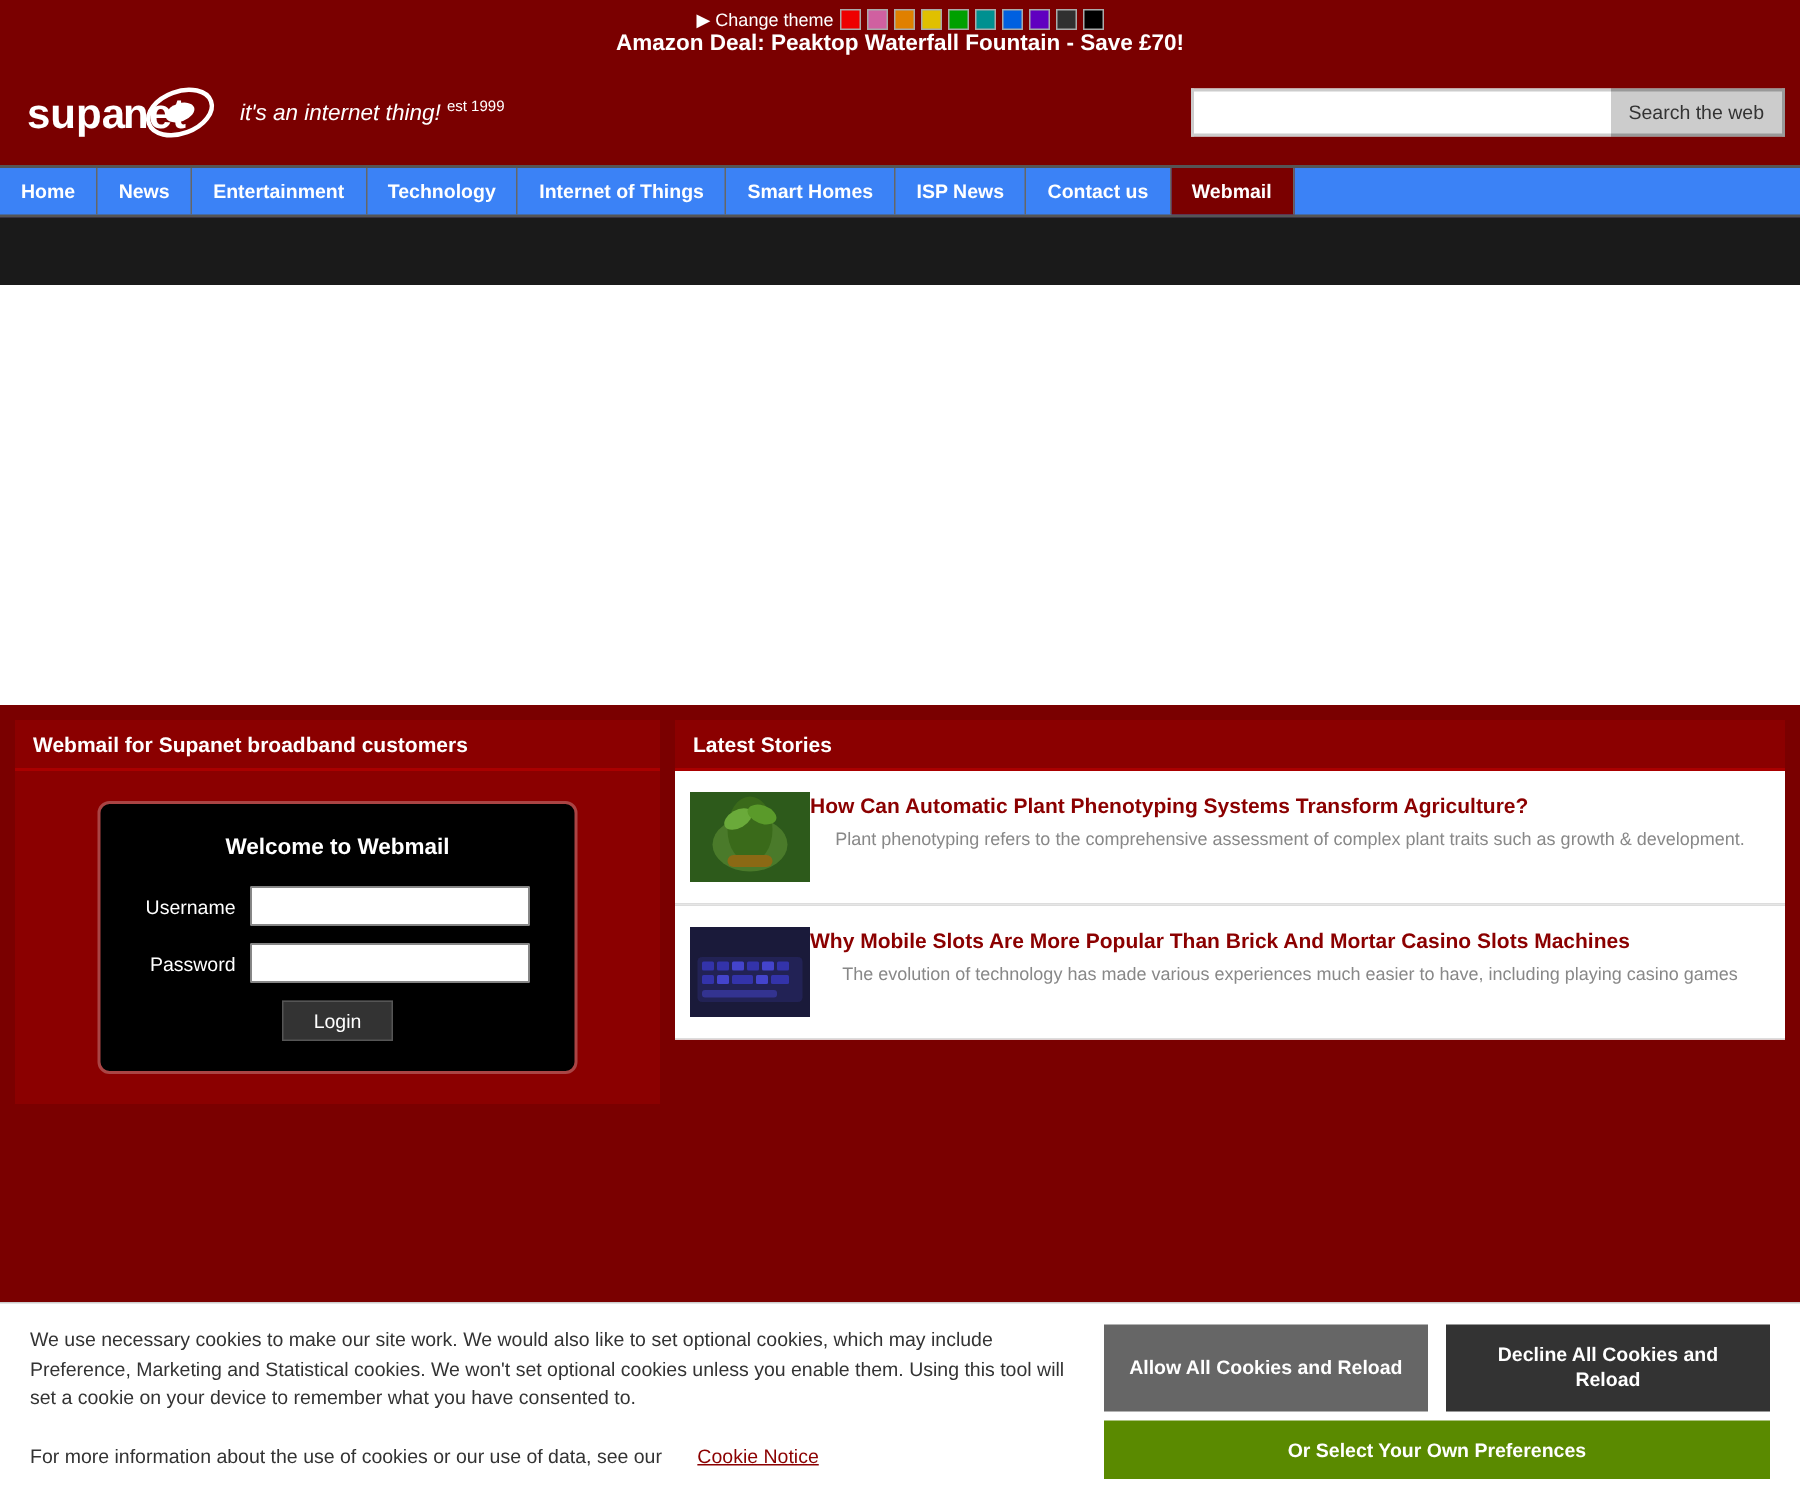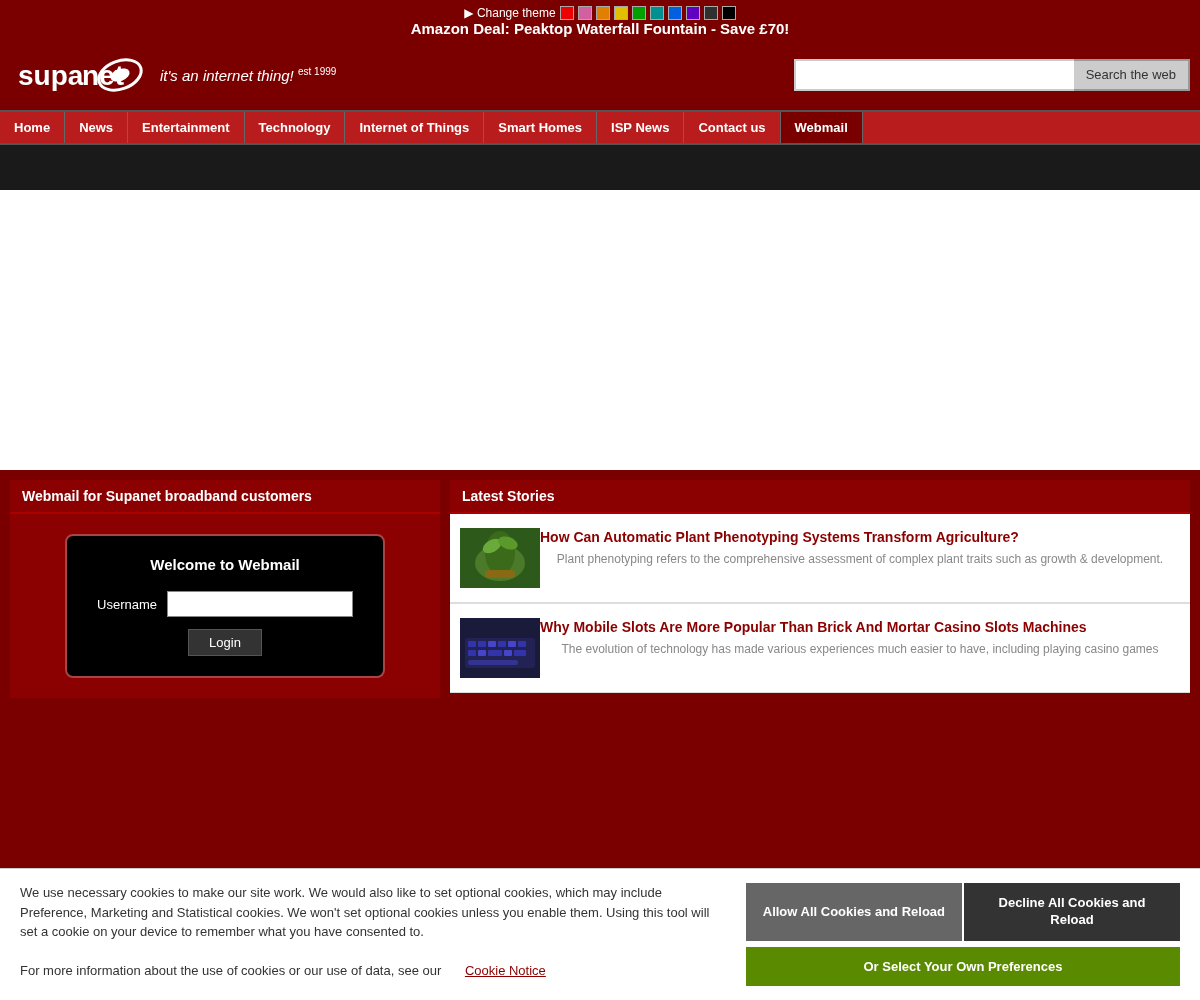--- a/index.html
+++ b/index.html
@@ -40,21 +40,21 @@
       font-size: 14px; outline: none;
     }
     #search-button {
       background: #ccc; border: 2px solid #999; border-left: none;
       padding: 0 12px; height: 32px; cursor: pointer; font-size: 13px;
       color: #333; white-space: nowrap;
     }
 
     
     #nav {
-      background: #b91c1c;
+      background: #3b82f6;
       display: flex;
       border-top: 2px solid #555;
       border-bottom: 2px solid #555;
     }
     .nav-item {
       color: #fff; padding: 8px 14px; cursor: pointer;
       font-size: 13px; font-weight: bold; white-space: nowrap;
       border-right: 1px solid #666;
       text-decoration: none; display: flex; align-items: center;
     }
@@ -129,21 +129,21 @@
       background: #fff; border-top: 1px solid #ccc;
       padding: 14px 20px;
       display: flex;
       gap: 20px;
       align-items: flex-start;
       z-index: 1000;
     }
     #cookie-text { flex: 1; font-size: 13px; color: #333; line-height: 1.5; }
     #cookie-text a { color: #8b0000; }
     #cookie-buttons { display: flex; flex-direction: column; gap: 6px; min-width: 370px; }
-    #cookie-top-btns { display: flex; gap: 2px; }
+    #cookie-top-btns { display: flex; gap: 12px; }
     #allow-btn {
       background: #666; color: #fff; border: none; padding: 12px 14px;
       cursor: pointer; font-size: 13px; font-weight: bold; flex: 1;
       line-height: 1.3; text-align: center;
     }
     #decline-btn {
       background: #333; color: #fff; border: none; padding: 12px 14px;
       cursor: pointer; font-size: 13px; font-weight: bold; flex: 1;
       line-height: 1.3; text-align: center;
     }
@@ -215,20 +215,24 @@
 
   <div id="webmail-panel">
     <div class="panel-header">Webmail for Supanet broadband customers</div>
     <div id="webmail-box">
       <div id="webmail-inner">
         <div id="webmail-title">Welcome to Webmail</div>
         <div class="form-row">
           <label class="form-label">Username</label>
           <input type="text" class="form-input" style="">
         </div>
+        <div class="form-row">
+          <label class="form-label">Password</label>
+          <input type="password" class="form-input" style="">
+        </div>
         <button id="login-btn">Login</button>
       </div>
     </div>
   </div>
 
   <div id="stories-panel">
     <div class="panel-header">Latest Stories</div>
     <div style="background:#fff;">
 
       <div class="story-item">

